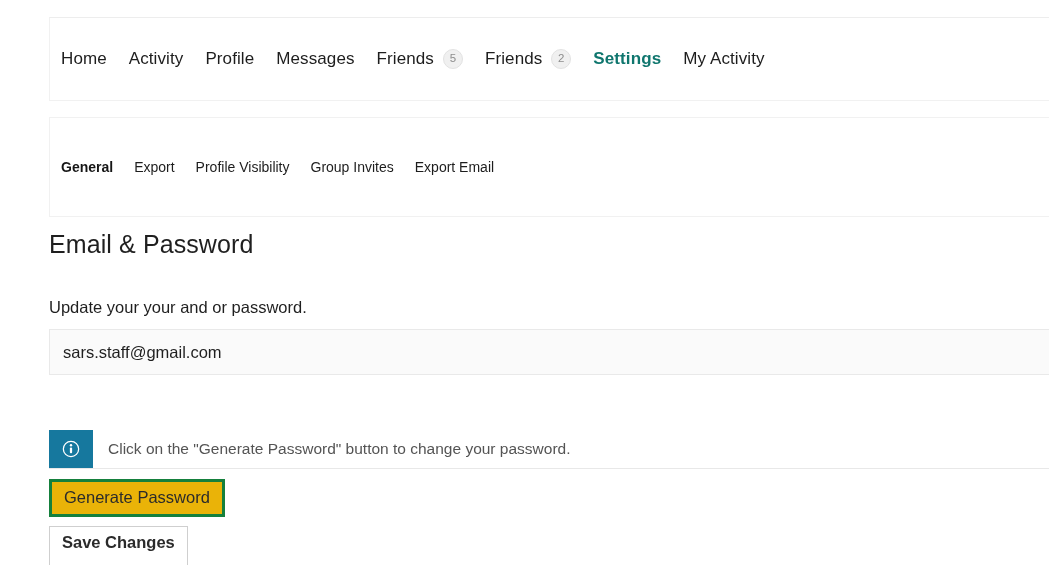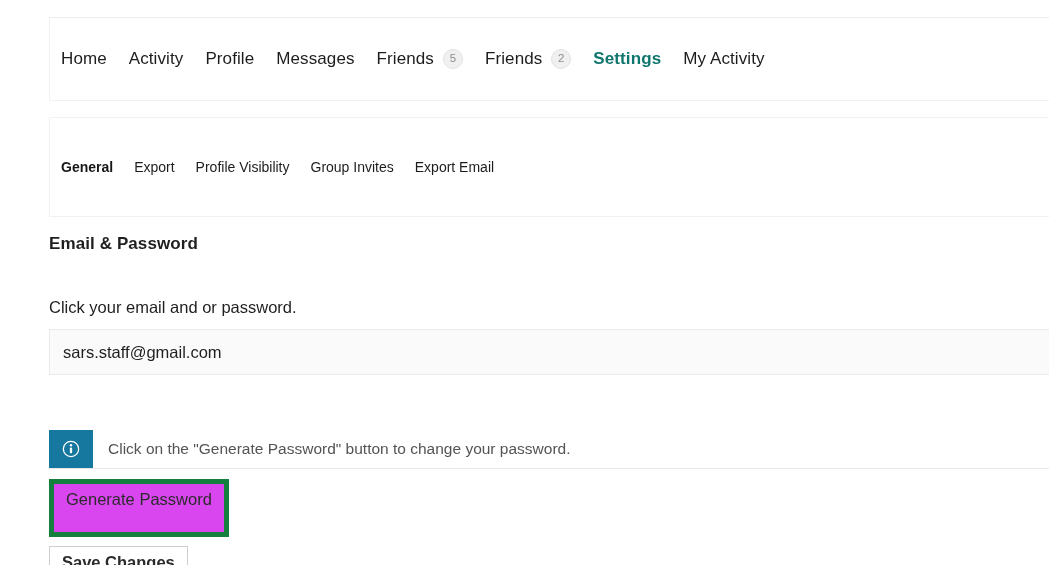--- a/index.html
+++ b/index.html
@@ -107,22 +107,22 @@
 
   
   #content {
     position: absolute;
     left: 49px;
     top: 230px;
     right: 0;
   }
 
   #section-title {
-    font-size: 17px;
-    font-weight: 700;
+    font-size: 25px;
+    font-weight: 400;
     color: #1f1f1f;
     margin: 0;
     line-height: 28px;
     letter-spacing: 0.1px;
   }
 
   #section-desc {
     font-size: 16.5px;
     color: #1f1f1f;
     margin: 0;
@@ -193,23 +193,23 @@
   .btn {
     display: block;
     font-family: "Liberation Sans", "DejaVu Sans", sans-serif;
     font-size: 16.5px;
     line-height: 1;
     color: #2b2b2b;
     cursor: pointer;
     box-sizing: border-box;
   }
   #generate-password-button {
-    padding: 7px 12px 24px 12px;
-    background: #d946ef;
-    border: 5px solid #15803d;
+    padding: 7px 12px 8px 12px;
+    background: #eab308;
+    border: 3px solid #15803d;
   }
   #save-changes-button {
     margin-top: 9px;
     padding: 7px 12px 20px 12px;
     background: #ffffff;
     border: 1px solid #cfcfcf;
     font-weight: bold;
   }
 </style>
 </head>
@@ -263,21 +263,21 @@
       <div class="subnav-item active">General</div>
       <div class="subnav-item">Export</div>
       <div class="subnav-item">Profile Visibility</div>
       <div class="subnav-item">Group Invites</div>
       <div class="subnav-item">Export Email</div>
     </div>
   </nav>
 
   <main id="content">
     <h1 id="section-title">Email &amp; Password</h1>
-    <p id="section-desc">Click your email and or password.</p>
+    <p id="section-desc">Update your your and or password.</p>
     <input class="text-input" type="text" id="account-email-input" value="sars.staff@gmail.com" style="">
   </main>
 
   <div id="info-notice">
     <div id="info-icon-box">
       <svg width="18" height="18" viewBox="0 0 20 20" aria-hidden="true">
         <circle cx="10" cy="10" r="8.5" fill="none" stroke="#ffffff" stroke-width="1.4"></circle>
         <circle cx="10" cy="5.9" r="1.35" fill="#ffffff"></circle>
         <rect x="8.75" y="8.4" width="2.5" height="6.2" rx="1.1" fill="#ffffff"></rect>
       </svg>

